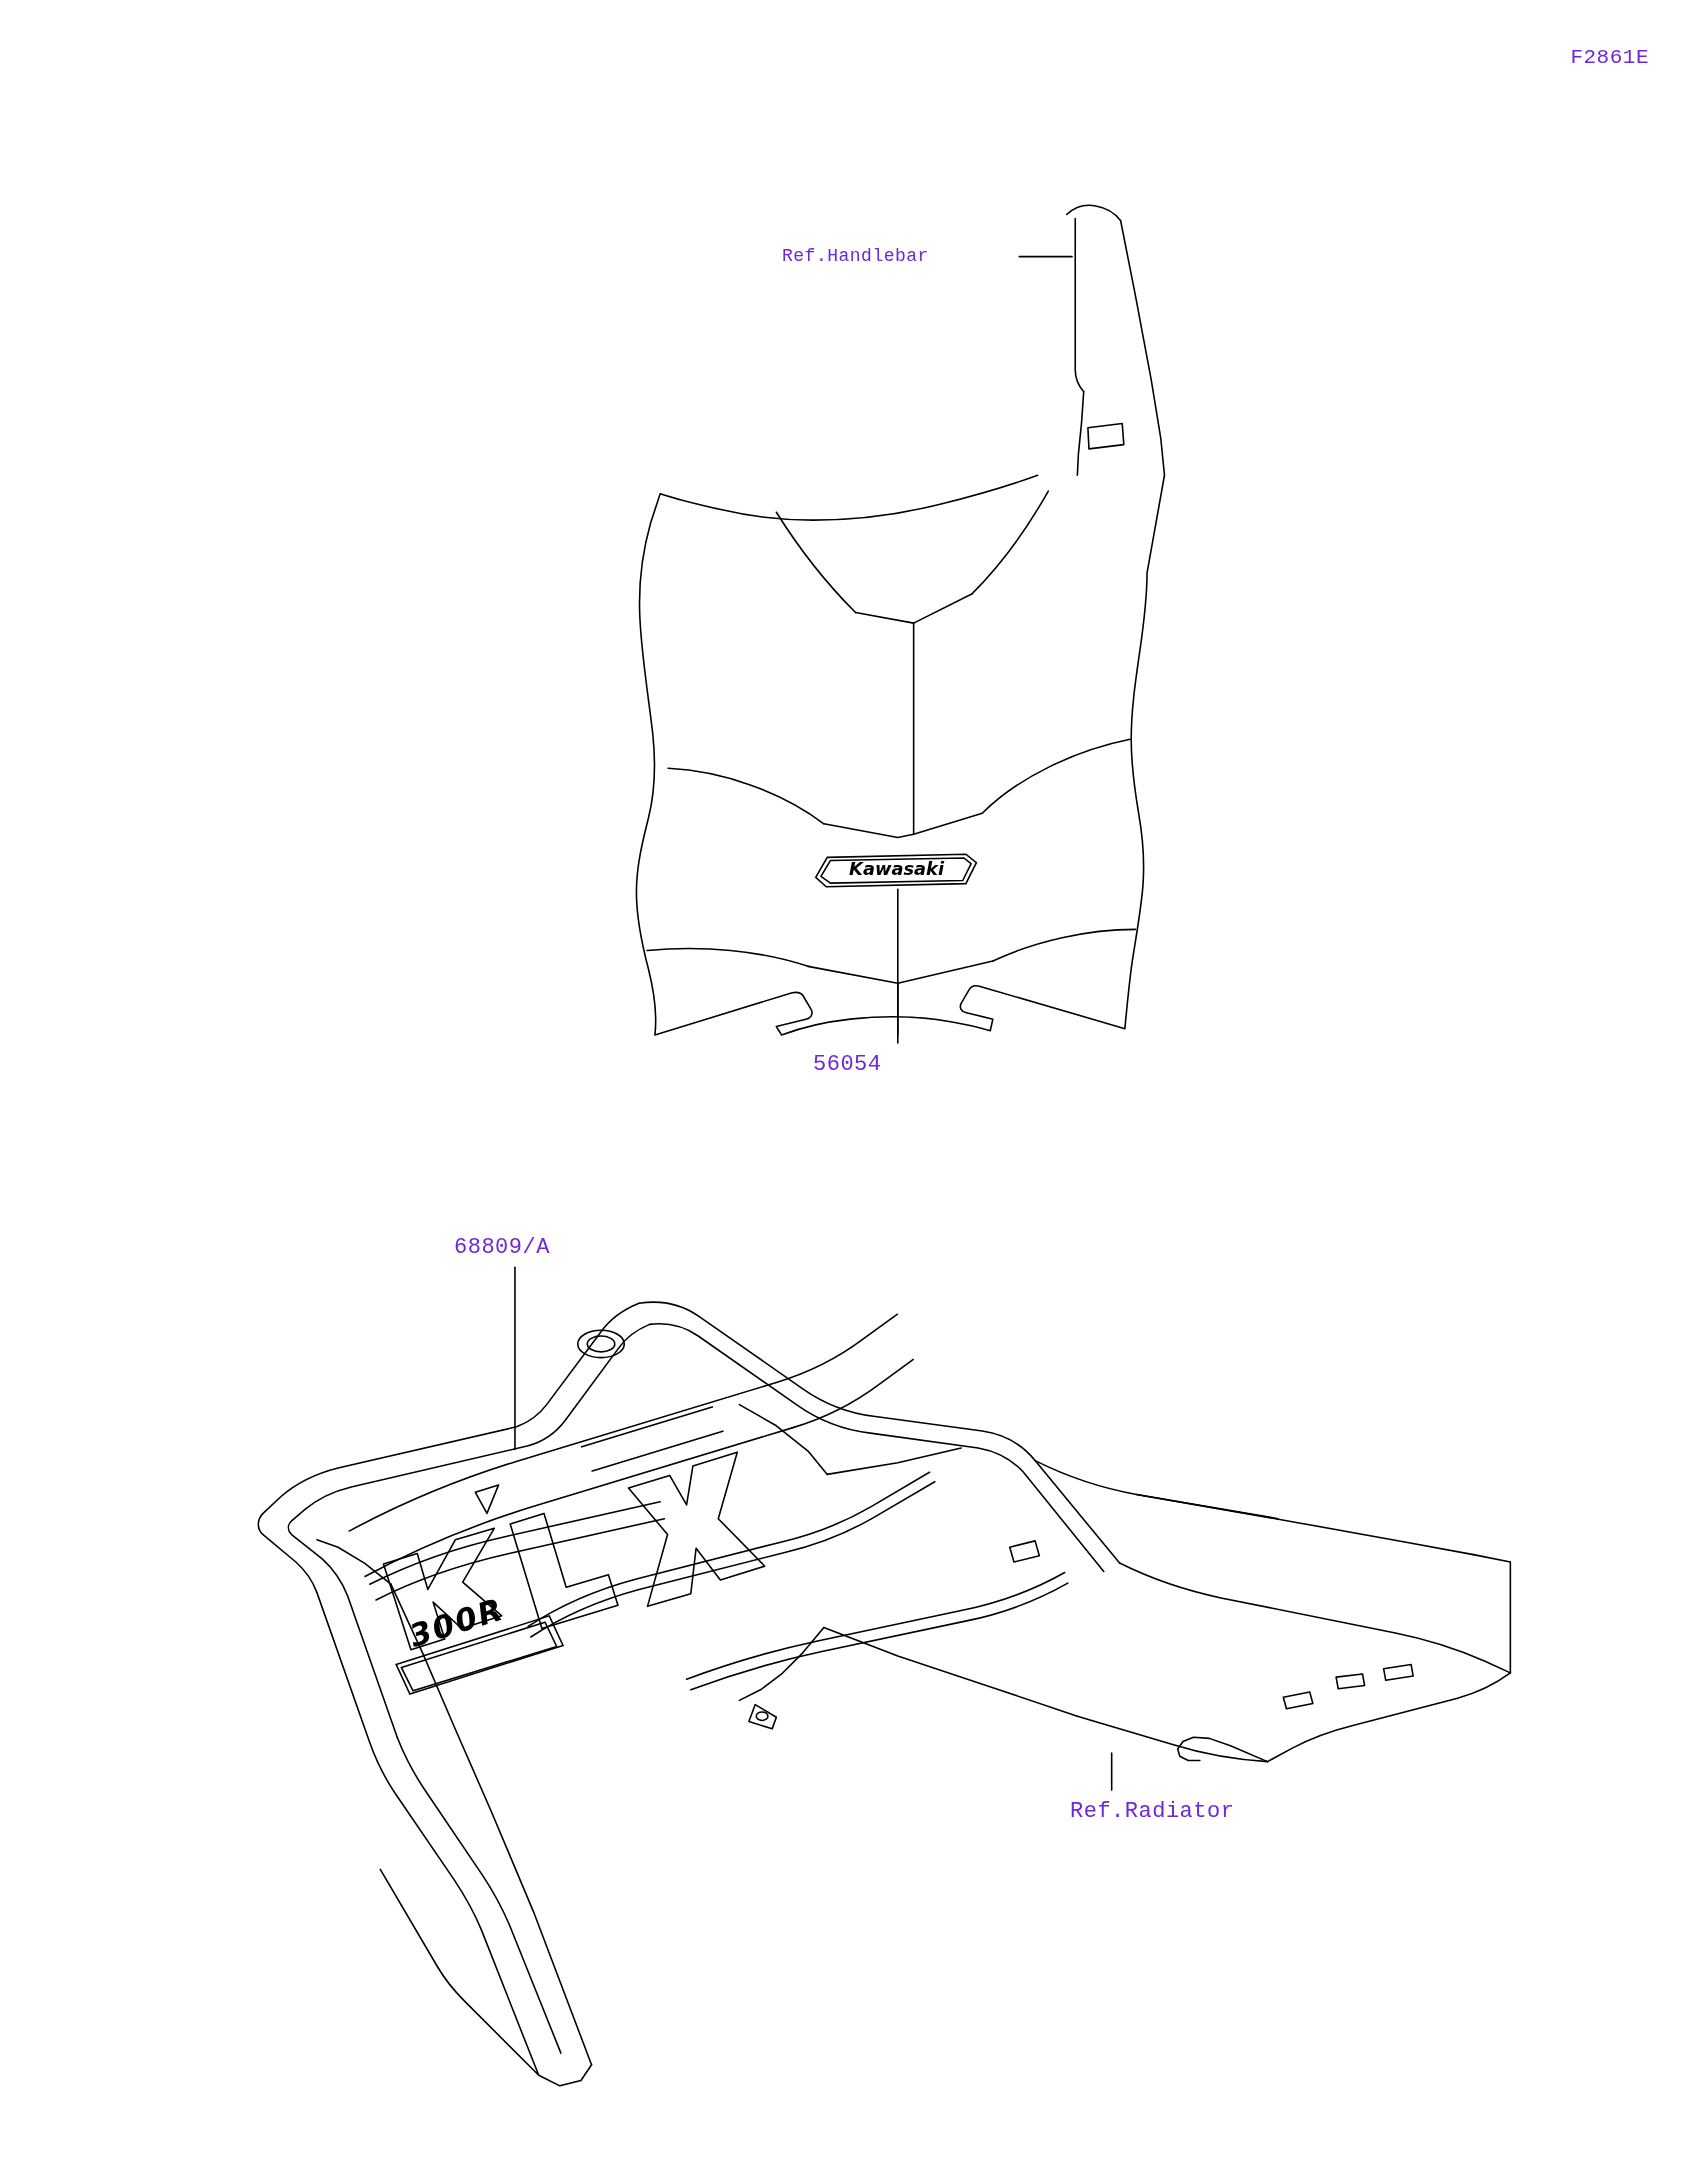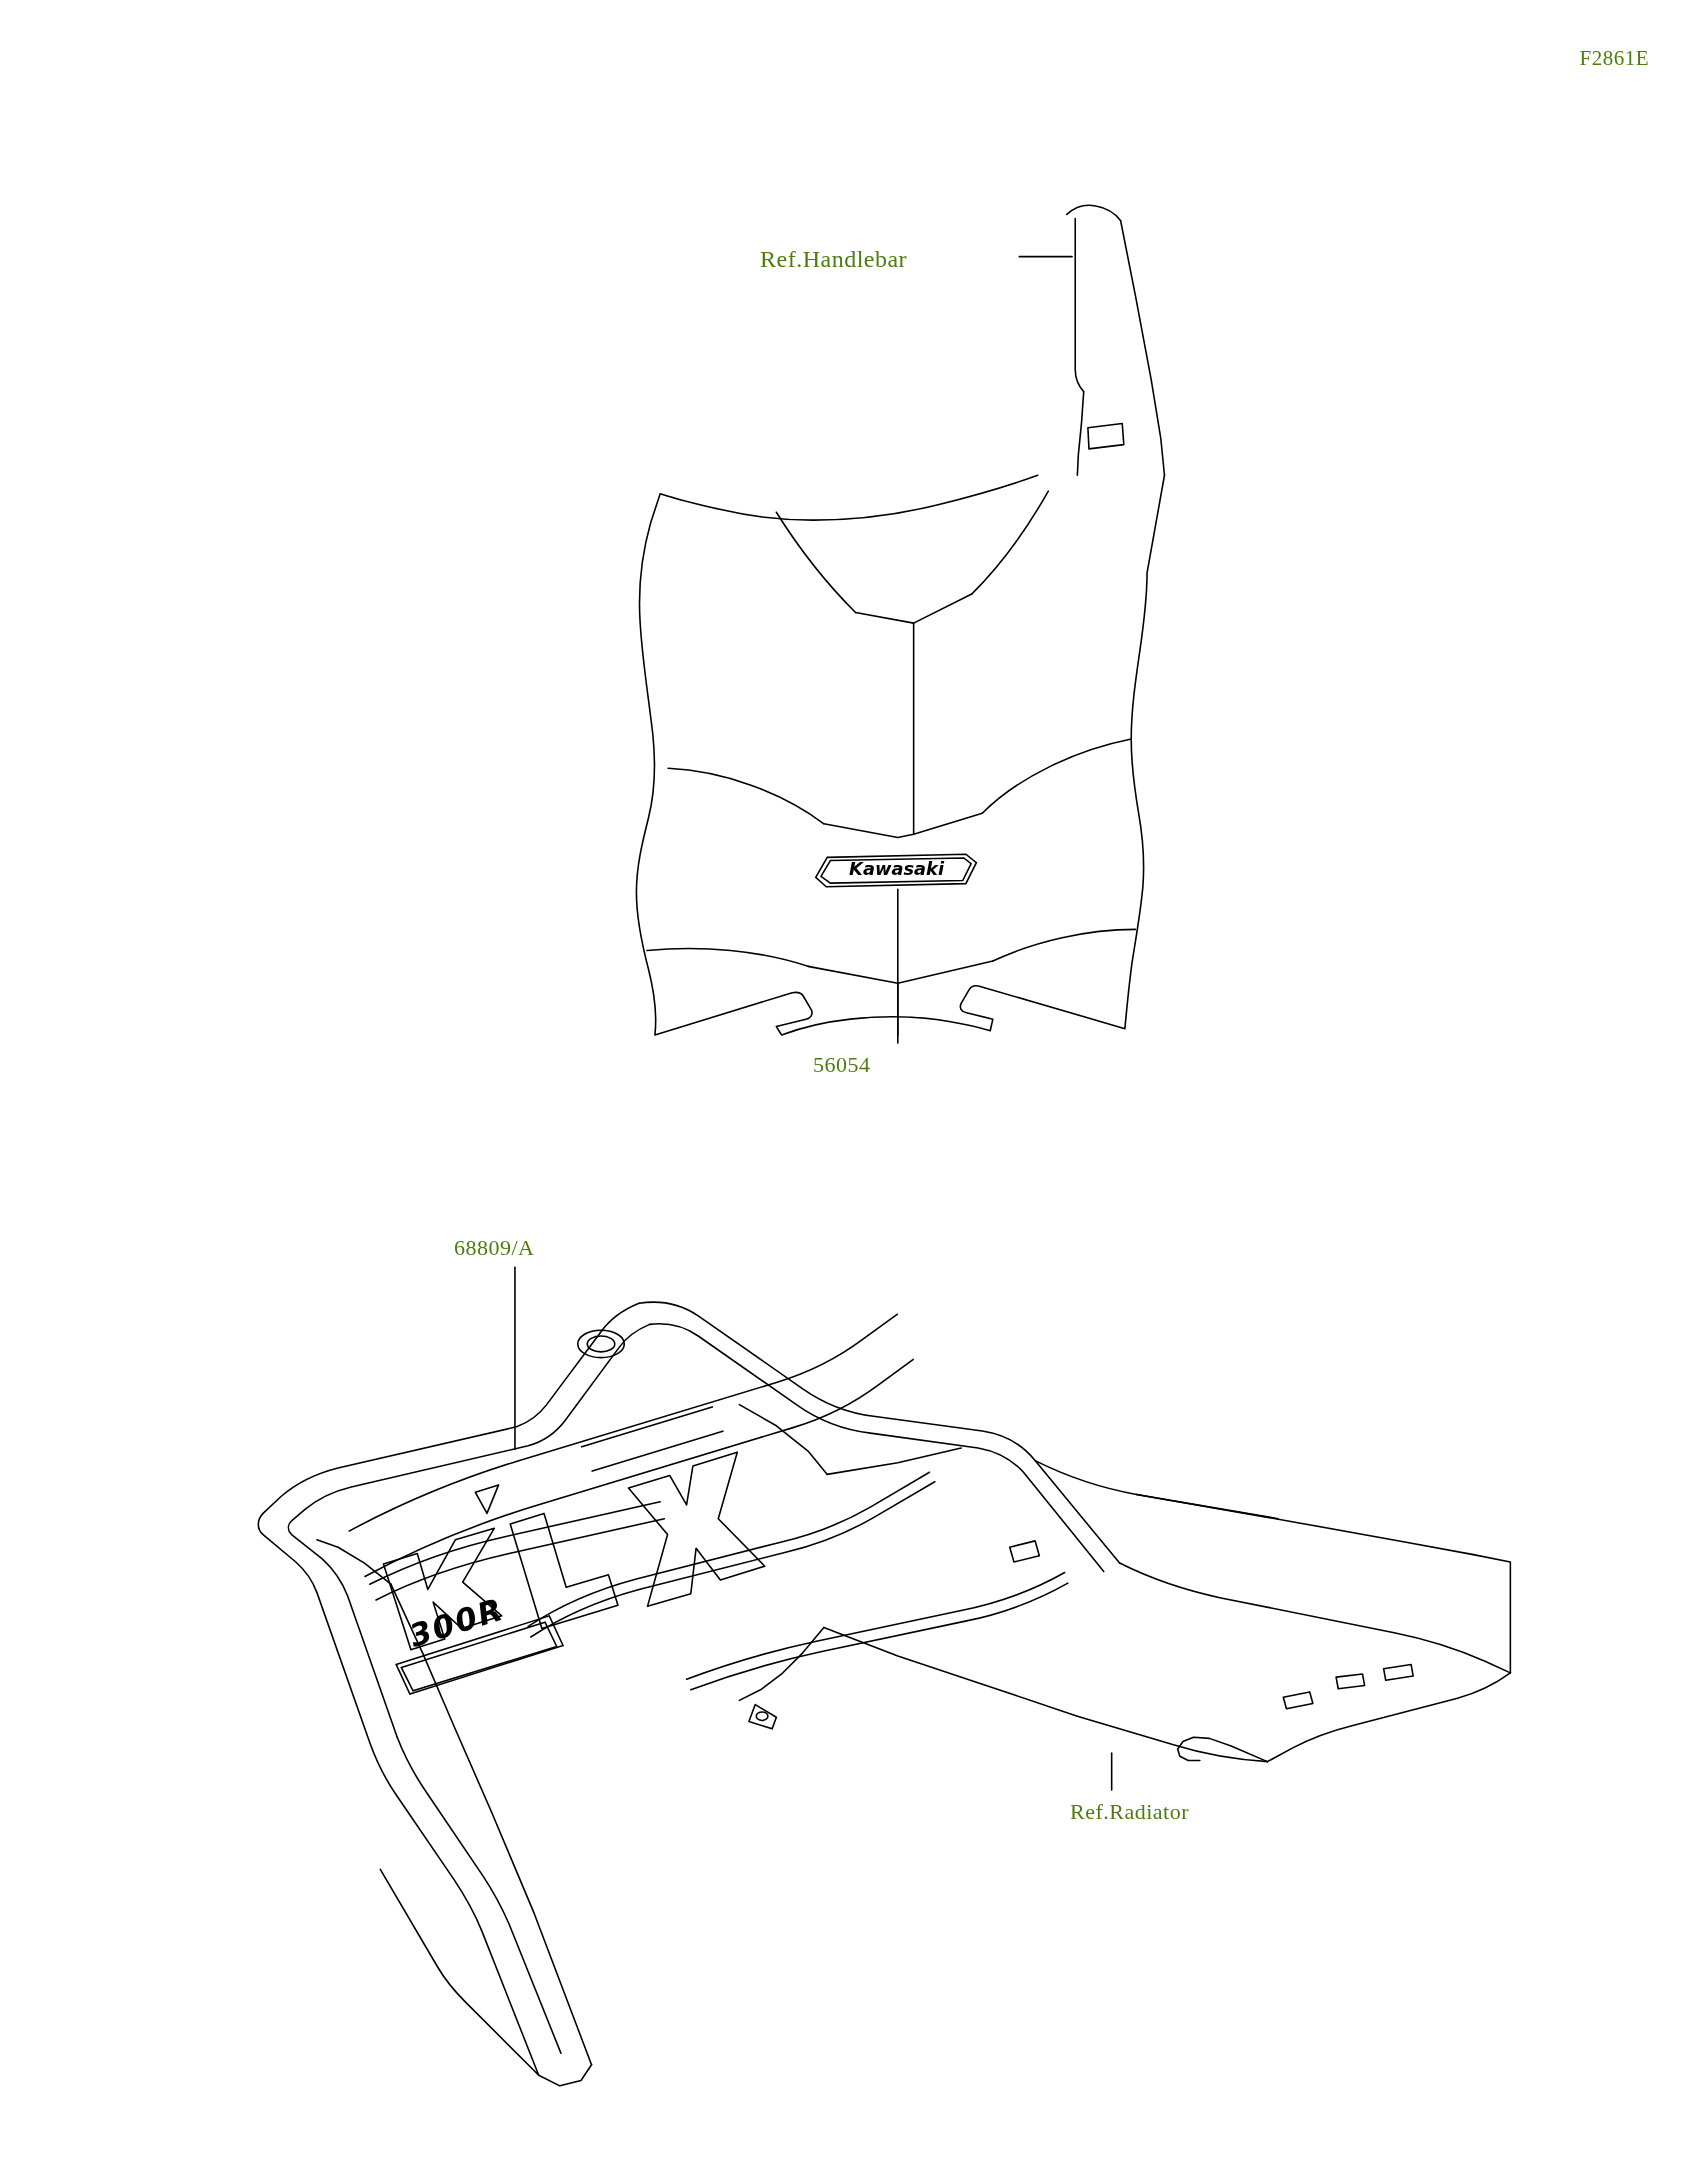--- a/index.html
+++ b/index.html
@@ -21,34 +21,34 @@
   }
   svg.full {
     position: absolute;
     top: 0;
     left: 0;
     width: 1690px;
     height: 2183px;
   }
   .lbl {
     position: absolute;
-    font-family: Liberation Serif, serif;
-    color: #4d7c0f;
+    font-family: Liberation Mono, monospace;
+    color: #6d28d9;
     white-space: nowrap;
     letter-spacing: 0.5px;
   }
   #sheet-code {
     top: 46px;
     right: 41px;
     font-size: 21px;
   }
   #label-handlebar {
     top: 246px;
-    left: 760px;
-    font-size: 24px;
+    left: 782px;
+    font-size: 18px;
   }
   #label-56054 {
     top: 1052px;
     left: 813px;
     font-size: 22px;
   }
   #label-56077a {
     top: 1235px;
     left: 454px;
     font-size: 22px;

